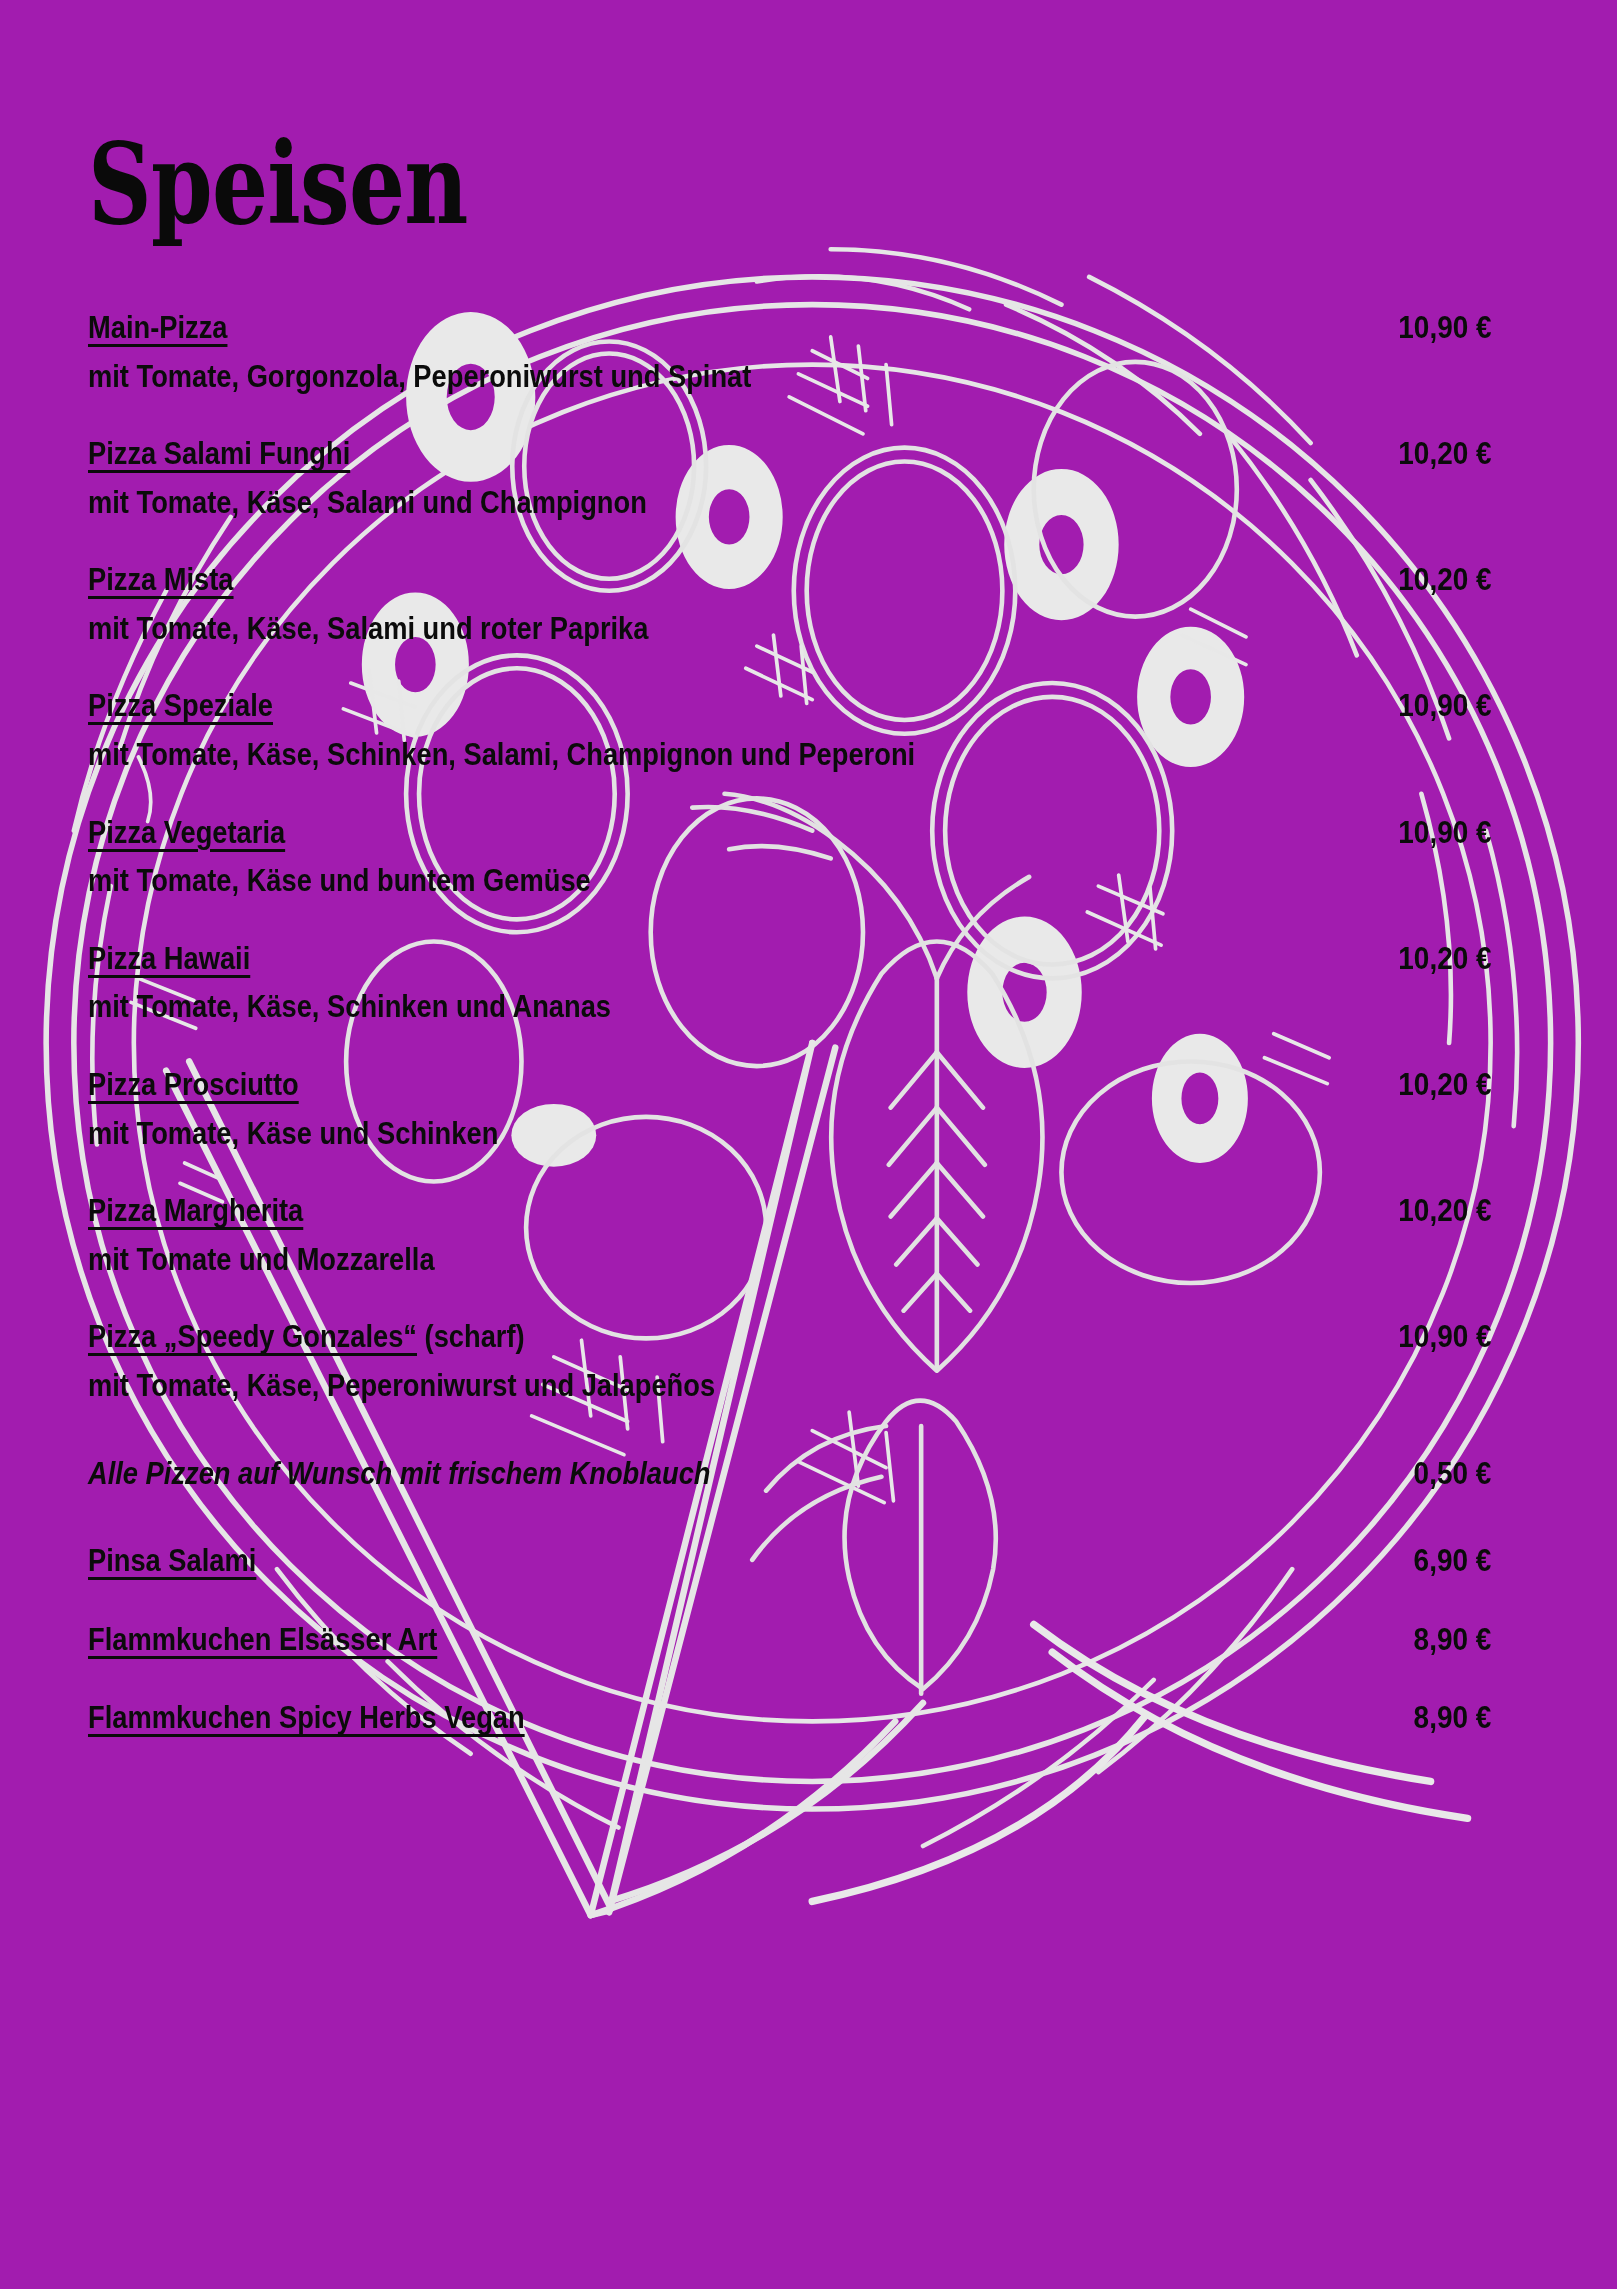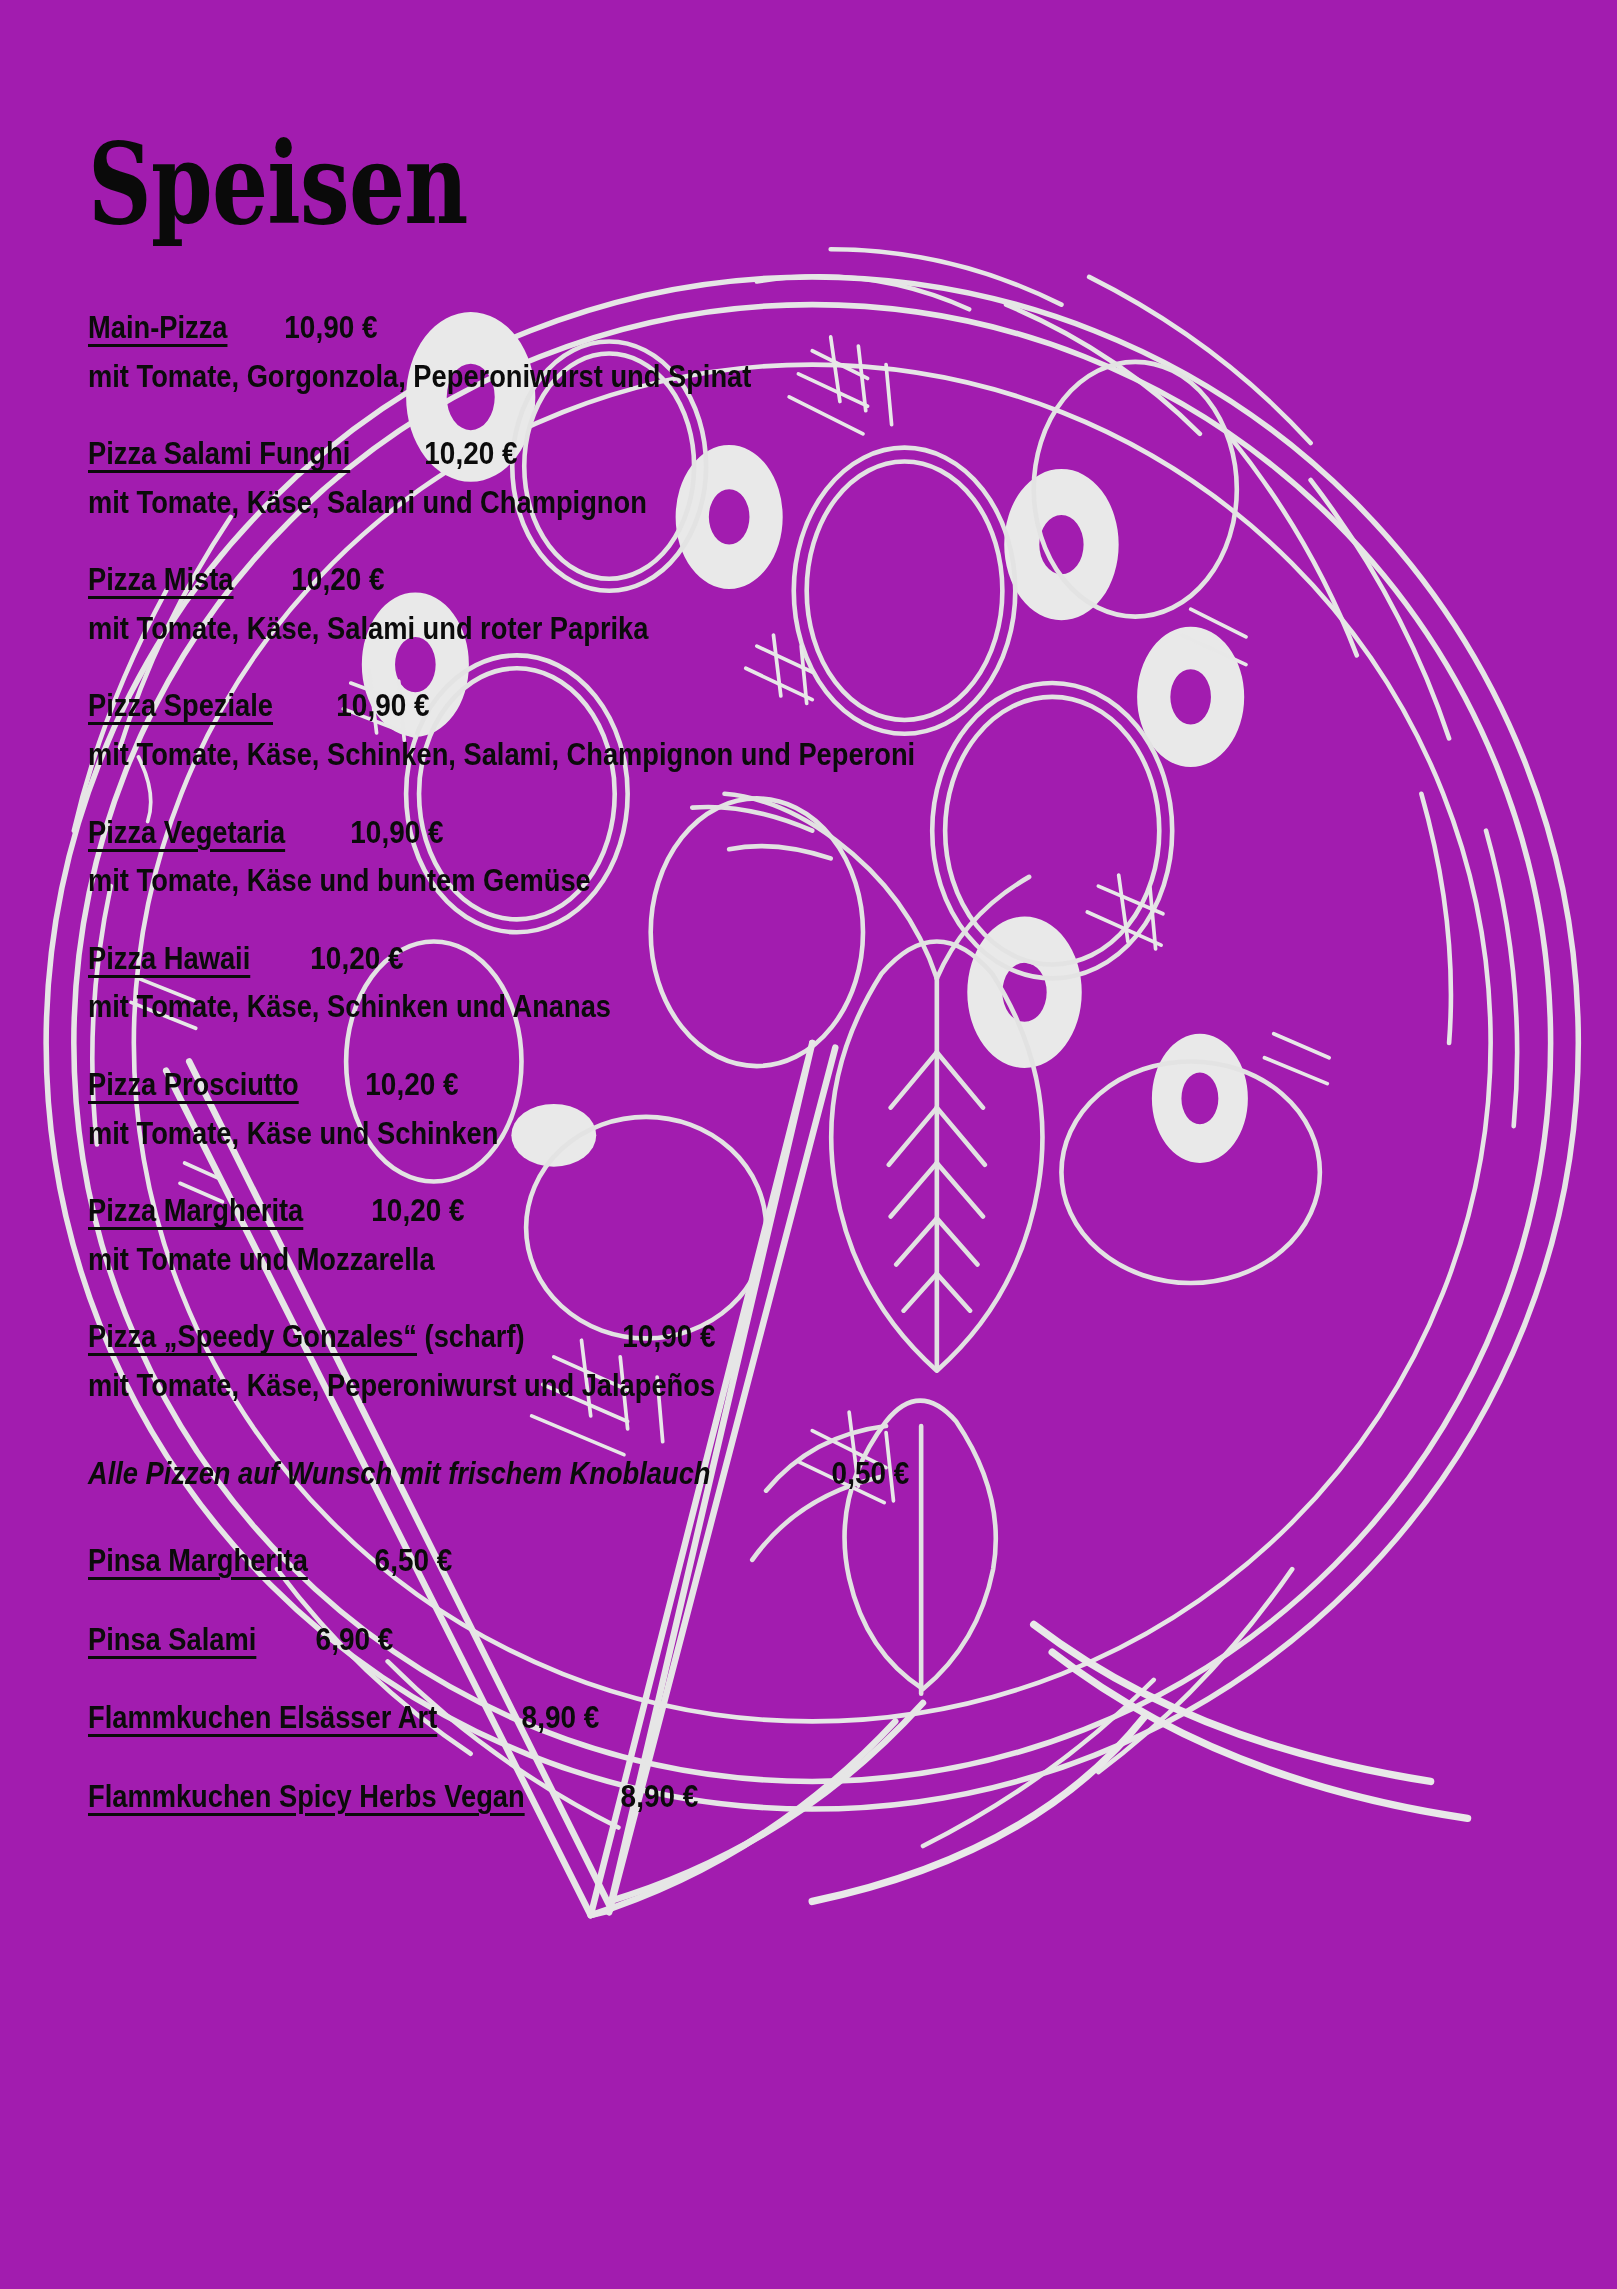--- a/index.html
+++ b/index.html
@@ -66,21 +66,21 @@
     margin-bottom: 42px;
   }
   .menu-item.note-row {
     margin-top: 52px;
     margin-bottom: 50px;
   }
 
   .item-head {
     display: flex;
     align-items: baseline;
-    justify-content: flex-start;
+    justify-content: space-between;
     width: 100%;
   }
 
   .item-name {
     font-family: "Liberation Sans", sans-serif;
     font-weight: 700;
     font-size: 31px;
     line-height: 1.18;
     color: #0b0b0b;
     transform: scaleX(0.88);
@@ -317,26 +317,20 @@
         <div class="item-desc">mit Tomate, Käse, Peperoniwurst und Jalapeños</div>
       </li>
 
       <li class="menu-item note-row">
         <div class="item-head">
           <span class="item-name italic">Alle Pizzen auf Wunsch mit frischem Knoblauch</span>
           <span class="item-price">0,50 €</span>
         </div>
       </li>
 
-      <li class="menu-item compact">
-        <div class="item-head">
-          <span class="item-name"><span class="u">Pinsa Margherita</span></span>
-          <span class="item-price">6,50 €</span>
-        </div>
-      </li>
 
       <li class="menu-item compact">
         <div class="item-head">
           <span class="item-name"><span class="u">Pinsa Salami</span></span>
           <span class="item-price">6,90 €</span>
         </div>
       </li>
 
       <li class="menu-item compact">
         <div class="item-head">

